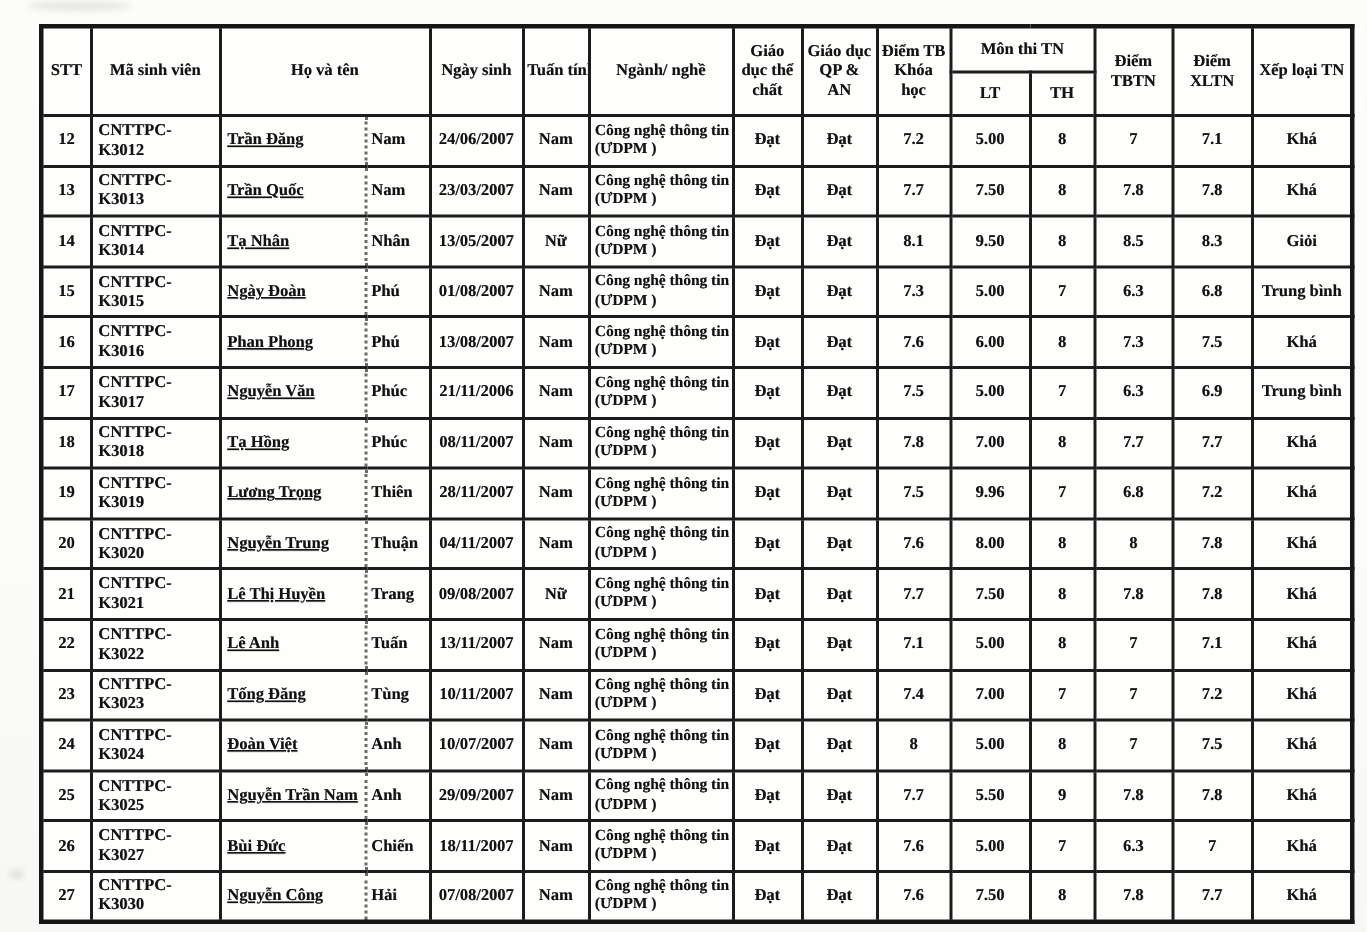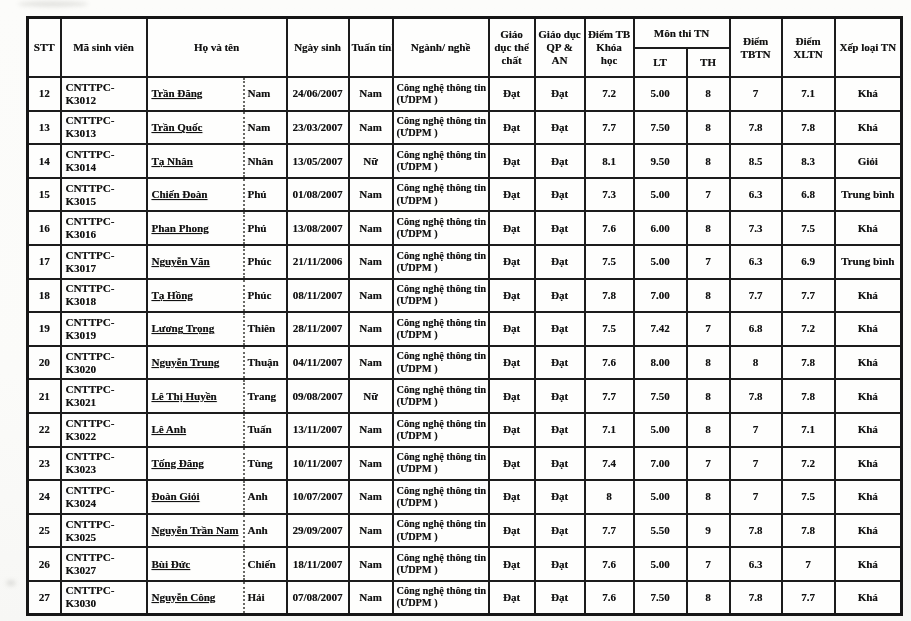--- a/index.html
+++ b/index.html
@@ -152,21 +152,21 @@
           <td class="c">8.1</td>
           <td class="c">9.50</td>
           <td class="c">8</td>
           <td class="c">8.5</td>
           <td class="c">8.3</td>
           <td class="c">Giỏi</td>
         </tr>
         <tr>
           <td class="c">15</td>
           <td class="l">CNTTPC-K3015</td>
-          <td class="l surname">Chiến Đoàn</td>
+          <td class="l surname">Ngày Đoàn</td>
           <td class="l givenname">Phú</td>
           <td class="c">01/08/2007</td>
           <td class="c">Nam</td>
           <td class="l major">
             <div>Công nghệ thông tin</div>
             <div>(ƯDPM )</div>
           </td>
           <td class="c">Đạt</td>
           <td class="c">Đạt</td>
           <td class="c">7.3</td>
@@ -243,21 +243,21 @@
           <td class="l givenname">Thiên</td>
           <td class="c">28/11/2007</td>
           <td class="c">Nam</td>
           <td class="l major">
             <div>Công nghệ thông tin</div>
             <div>(ƯDPM )</div>
           </td>
           <td class="c">Đạt</td>
           <td class="c">Đạt</td>
           <td class="c">7.5</td>
-          <td class="c">7.42</td>
+          <td class="c">9.96</td>
           <td class="c">7</td>
           <td class="c">6.8</td>
           <td class="c">7.2</td>
           <td class="c">Khá</td>
         </tr>
         <tr>
           <td class="c">20</td>
           <td class="l">CNTTPC-K3020</td>
           <td class="l surname">Nguyễn Trung</td>
           <td class="l givenname">Thuận</td>
@@ -332,21 +332,21 @@
           <td class="c">7.4</td>
           <td class="c">7.00</td>
           <td class="c">7</td>
           <td class="c">7</td>
           <td class="c">7.2</td>
           <td class="c">Khá</td>
         </tr>
         <tr>
           <td class="c">24</td>
           <td class="l">CNTTPC-K3024</td>
-          <td class="l surname">Đoàn Giỏi</td>
+          <td class="l surname">Đoàn Việt</td>
           <td class="l givenname">Anh</td>
           <td class="c">10/07/2007</td>
           <td class="c">Nam</td>
           <td class="l major">
             <div>Công nghệ thông tin</div>
             <div>(ƯDPM )</div>
           </td>
           <td class="c">Đạt</td>
           <td class="c">Đạt</td>
           <td class="c">8</td>

